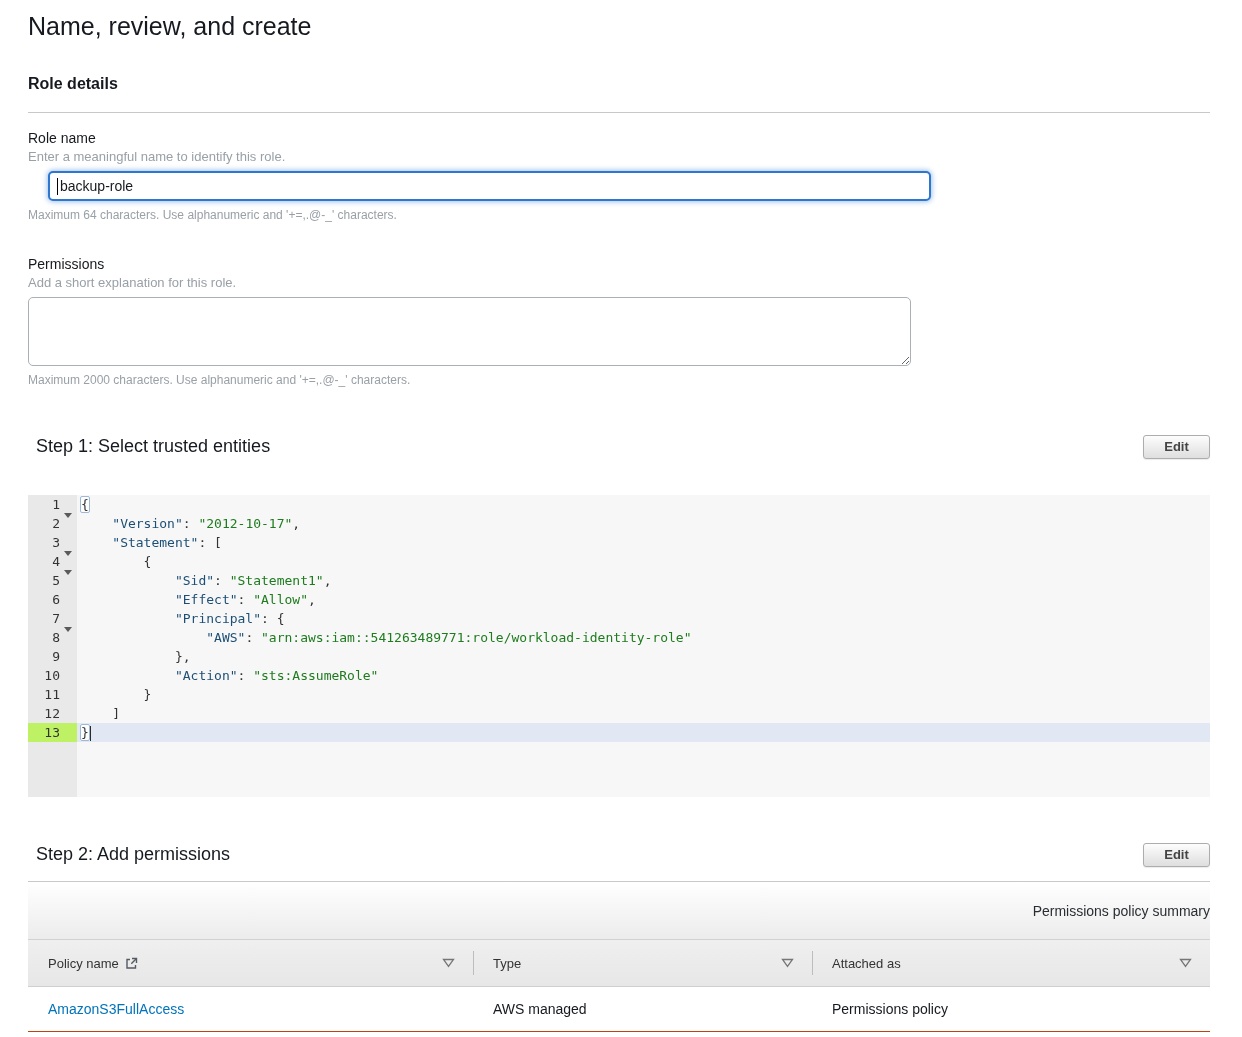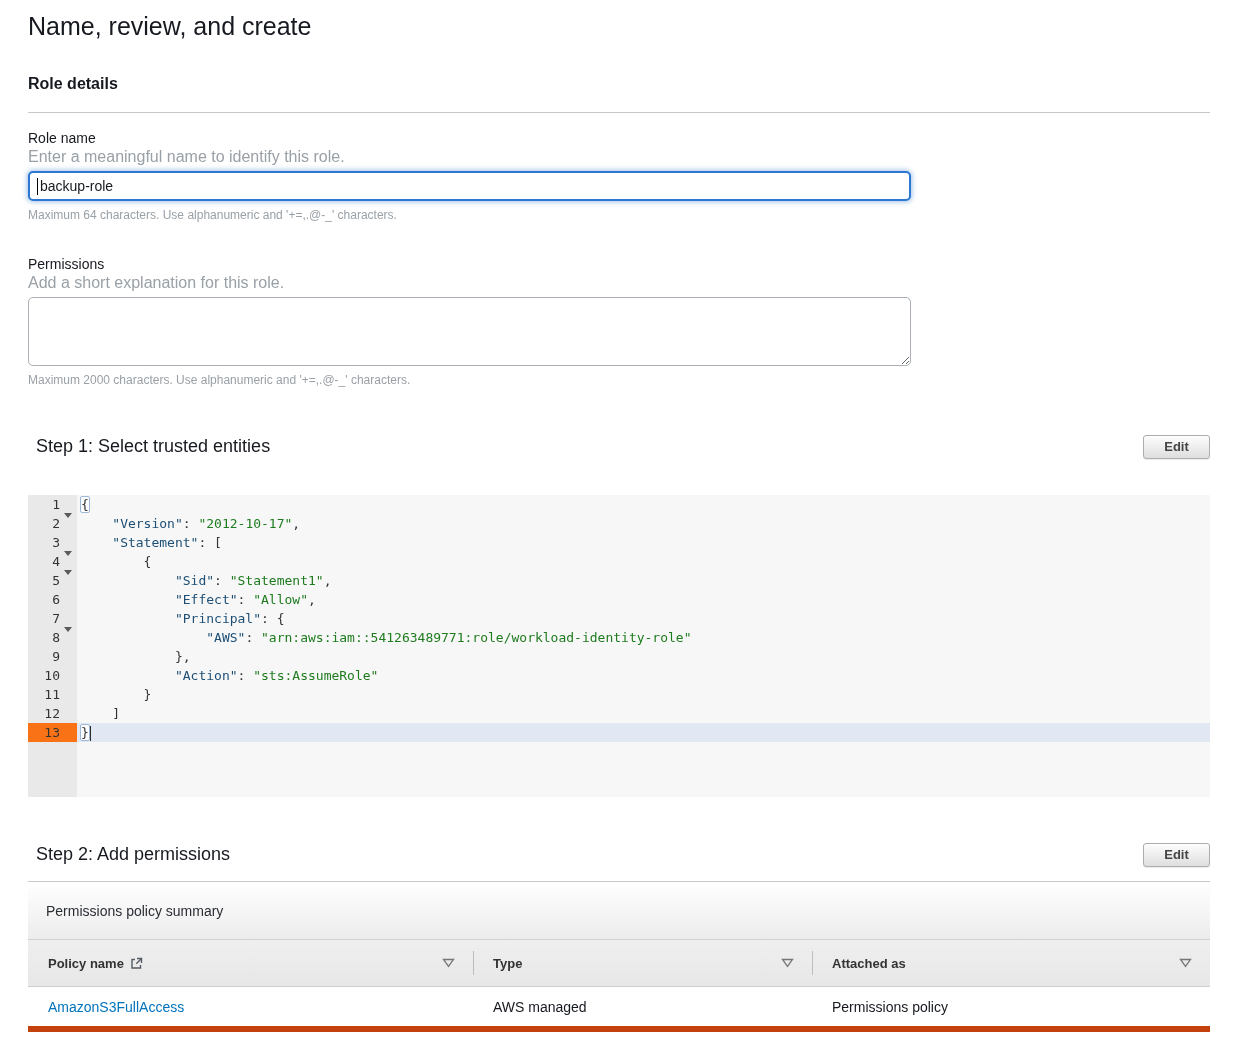--- a/index.html
+++ b/index.html
@@ -14,24 +14,24 @@
   .page { padding: 10px 32px 0 28px; }
 
   
   .page-title { font-size: 25px; font-weight: 400; margin: 0; padding-top: 2px; color: #16191f; }
   .section-heading { font-size: 16px; font-weight: 700; margin: 34px 0 0 0; color: #16191f; }
   .divider { border: none; border-top: 1px solid #c8c8c8; margin: 19px 0 0 0; }
 
   
   .field { margin-top: 17px; }
   .field-label { font-size: 14px; color: #16191f; line-height: 17px; }
-  .field-desc { font-size: 16px; color: #99a0a6; margin-top: 3px; line-height: 14px; }
+  .field-desc { font-size: 13px; color: #99a0a6; margin-top: 3px; line-height: 14px; }
   .field-help { font-size: 12px; color: #99a0a6; margin-top: 7px; line-height: 14px; }
 
-  .input-wrap { position: relative; margin-top: 7px; width: 1003px; }
+  .input-wrap { position: relative; margin-top: 7px; width: 1003px; margin-left: 20px; }
   .text-input {
     width: 883px; height: 30px;
     border: 2px solid #2e77d0; border-radius: 5px;
     box-shadow: 0 0 5px 1px rgba(46,119,208,0.45);
     padding: 0 8px 0 10px;
     font-family: "Liberation Sans", sans-serif;
     font-size: 14px; color: #16191f;
     outline: none; background: #fff;
   }
   .caret { position: absolute; left: 9px; top: 7px; width: 1px; height: 17px; background: #000; }
@@ -72,21 +72,21 @@
     font-size: 13px;
     overflow: hidden;
   }
   .ed-line { display: flex; height: 19px; line-height: 19px; }
   .ed-line.active { background: #e2e8f3; }
   .ed-gutter {
     width: 49px; flex: 0 0 49px;
     background: #e9e9e9; color: #333;
     display: flex; align-items: center;
   }
-  .ed-line.active .ed-gutter { background: #f97316; }
+  .ed-line.active .ed-gutter { background: #bef264; }
   .ed-num { display: inline-block; width: 32px; text-align: right; font-size: 13px; }
   .ed-fold { display: inline-block; width: 15px; text-align: center; position: relative; }
   .ed-fold.has::after {
     content: ""; position: absolute; left: 4px; top: 8px;
     border-left: 4px solid transparent; border-right: 4px solid transparent;
     border-top: 5px solid #5a5a5a;
   }
   .ed-code { flex: 1; white-space: pre; padding-left: 4px; }
   .tok-p { color: #333; }
   .tok-k { color: #1d4f76; }
@@ -98,43 +98,43 @@
   .ed-fill-code { flex: 1; background: #f7f7f7; }
 
   
   .divider-2 { border: none; border-top: 1px solid #c8c8c8; margin: 8px 0 0 0; }
   .panel { width: 1182px; }
   .panel-header {
     height: 57px;
     background: linear-gradient(#ffffff, #ececec);
     display: flex; align-items: center;
     padding-left: 18px;
-    font-size: 14px; color: #2a2e33;
+    font-size: 14px; color: #2a2e33; justify-content: flex-end;
   }
   .thead {
     display: flex; height: 48px;
     background: linear-gradient(#efefef, #e7e7e7);
     border-top: 1px solid #d2d2d2;
     border-bottom: 1px solid #cfcfcf;
     align-items: center;
   }
   .th { display: flex; align-items: center; height: 100%; position: relative; }
-  .th-label { font-size: 13px; font-weight: 700; color: #333; display: flex; align-items: center; gap: 6px; }
+  .th-label { font-size: 13px; font-weight: 400; color: #333; display: flex; align-items: center; gap: 6px; }
   .c1 { width: 445px; flex: 0 0 445px; padding-left: 20px; }
   .c2 { width: 339px; flex: 0 0 339px; padding-left: 20px; }
   .c3 { flex: 1; padding-left: 20px; }
   .th.c2::before, .th.c3::before {
     content: ""; position: absolute; left: 0; top: 11px; bottom: 11px;
     border-left: 1px solid #bdbdbd;
   }
   .filter-tri { margin-left: auto; margin-right: 18px; display: flex; align-items: center; cursor: pointer; }
   .trow {
     display: flex; height: 45px; align-items: center;
     background: #fff;
-    border-bottom: 6px solid #c2410c;
+    border-bottom: 1px solid #c2410c;
   }
   .td { font-size: 14px; color: #16191f; }
   .policy-link { color: #0073bb; text-decoration: none; cursor: pointer; }
   .ext-icon { display: inline-flex; }
 </style>
 </head>
 <body>
 
 <div class="page">
 

